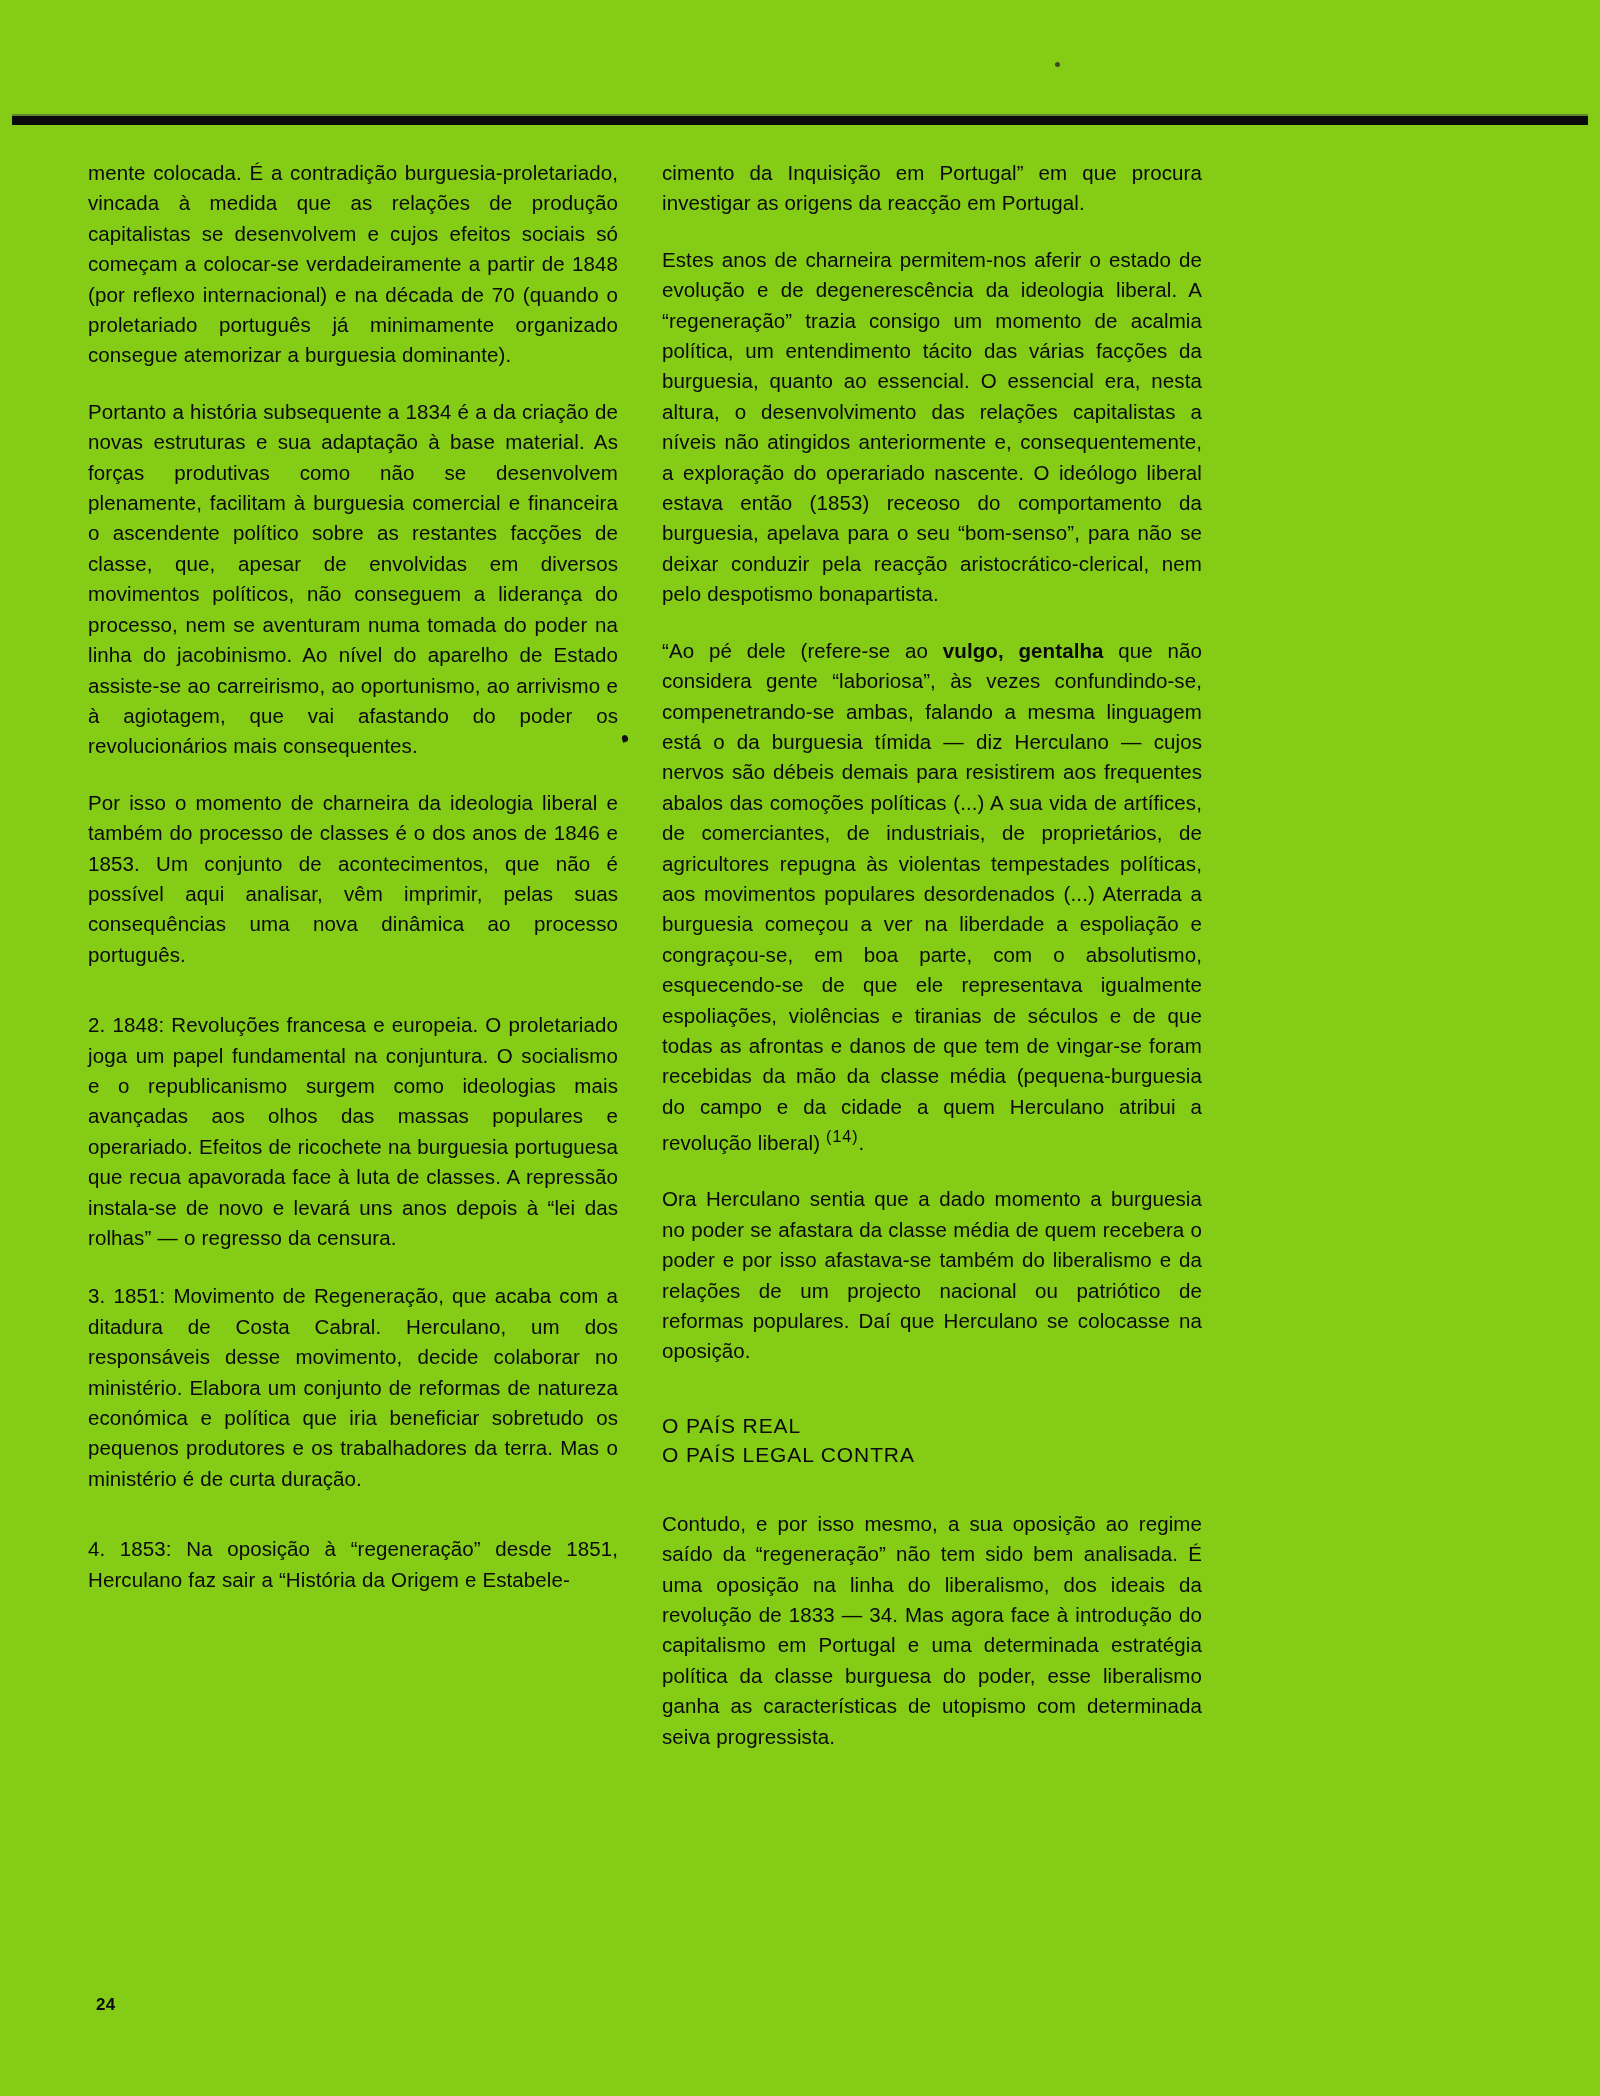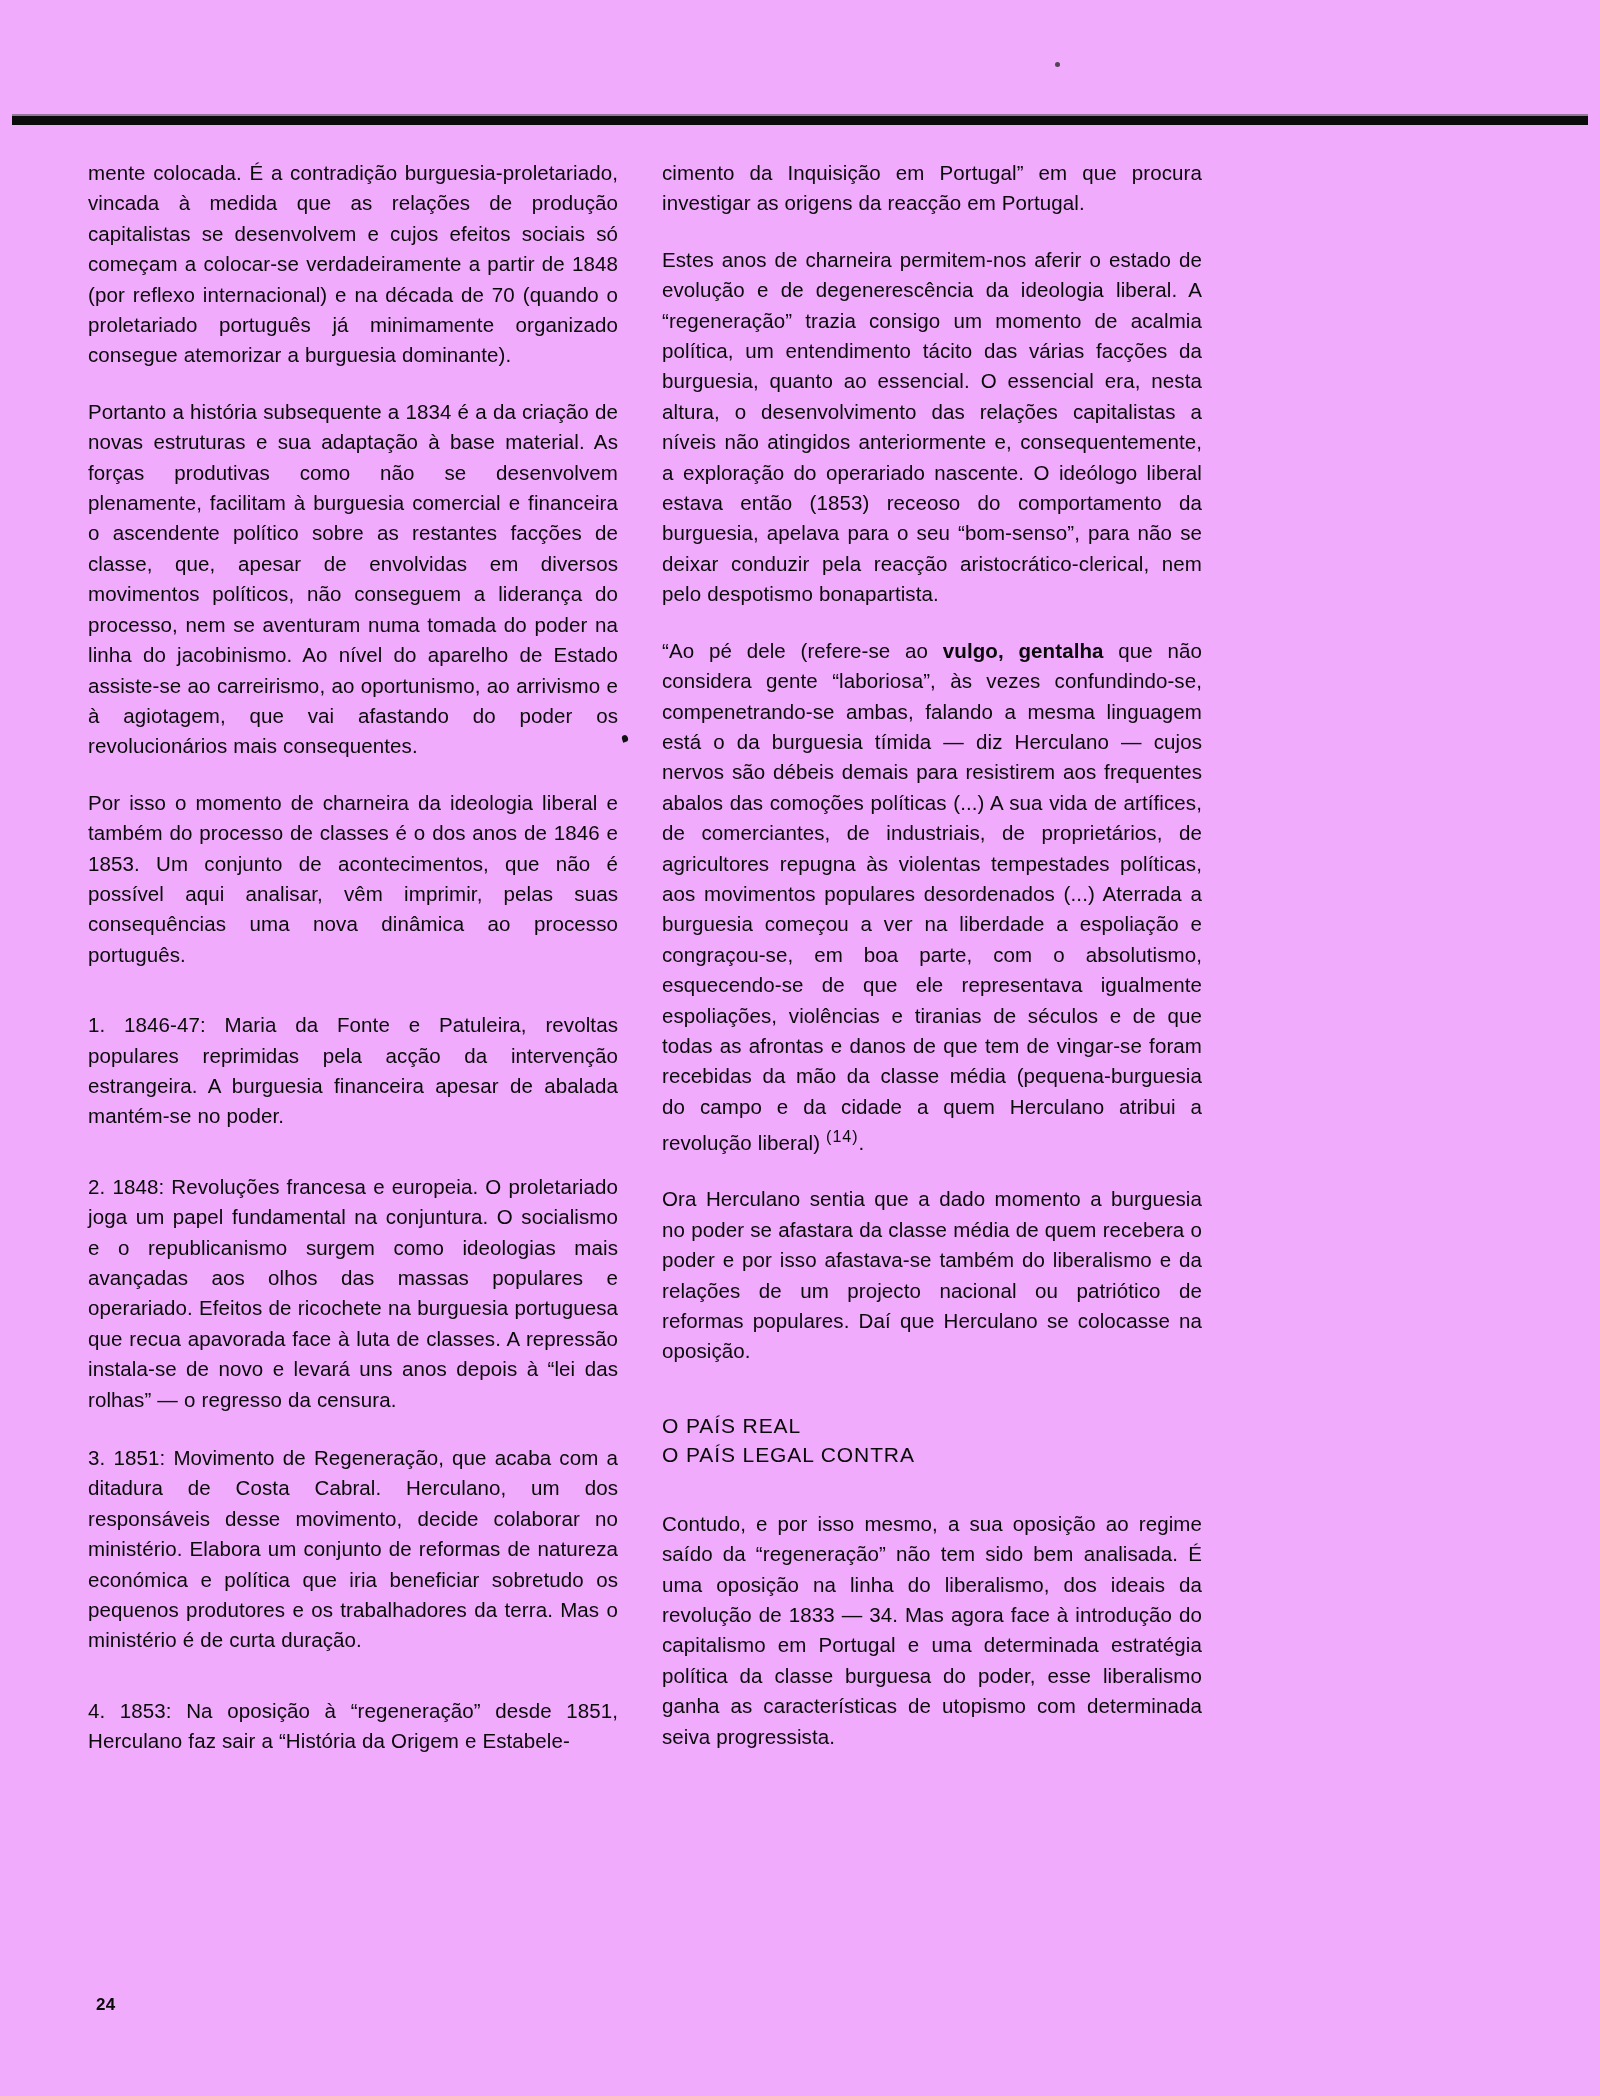--- a/index.html
+++ b/index.html
@@ -12,21 +12,21 @@
     height: 2096px;
     position: relative;
     font-family: "Liberation Sans", "DejaVu Sans", sans-serif;
     color: #0a0a0a;
     overflow: hidden;
   }
 
   .page {
     position: absolute;
     inset: 0;
-    background: #f0abfc;
+    background: #84cc16;
     text-decoration: underline;
   }
 
   
   .top-rule {
     position: absolute;
     left: 12px;
     top: 116px;
     width: 1576px;
     height: 9px;
@@ -136,21 +136,20 @@
   <div class="columns">
 
     <div class="col left">
 
       <p class="para">mente colocada. É a contradição burguesia-proletariado, vincada à medida que as relações de produção capitalistas se desenvolvem e cujos efeitos sociais só começam a colocar-se verdadeiramente a partir de 1848 (por reflexo internacional) e na década de 70 (quando o proletariado português já minimamente organizado consegue atemorizar a burguesia dominante).</p>
 
       <p class="para">Portanto a história subsequente a 1834 é a da criação de novas estruturas e sua adaptação à base material. As forças produtivas como não se desenvolvem plenamente, facilitam à burguesia comercial e financeira o ascendente político sobre as restantes facções de classe, que, apesar de envolvidas em diversos movimentos políticos, não conseguem a liderança do processo, nem se aventuram numa tomada do poder na linha do jacobinismo. Ao nível do aparelho de Estado assiste-se ao carreirismo, ao oportunismo, ao arrivismo e à agiotagem, que vai afastando do poder os revolucionários mais consequentes.</p>
 
       <p class="para">Por isso o momento de charneira da ideologia liberal e também do processo de classes é o dos anos de 1846 e 1853. Um conjunto de acontecimentos, que não é possível aqui analisar, vêm imprimir, pelas suas consequências uma nova dinâmica ao processo português.</p>
 
-      <p class="para item">1. 1846-47: Maria da Fonte e Patuleira, revoltas populares reprimidas pela acção da intervenção estrangeira. A burguesia financeira apesar de abalada mantém-se no poder.</p>
 
       <p class="para item">2. 1848: Revoluções francesa e europeia. O proletariado joga um papel fundamental na conjuntura. O socialismo e o republicanismo surgem como ideologias mais avançadas aos olhos das massas populares e operariado. Efeitos de ricochete na burguesia portuguesa que recua apavorada face à luta de classes. A repressão instala-se de novo e levará uns anos depois à “lei das rolhas” — o regresso da censura.</p>
 
       <p class="para item-tight">3. 1851: Movimento de Regeneração, que acaba com a ditadura de Costa Cabral. Herculano, um dos responsáveis desse movimento, decide colaborar no ministério. Elabora um conjunto de reformas de natureza económica e política que iria beneficiar sobretudo os pequenos produtores e os trabalhadores da terra. Mas o ministério é de curta duração.</p>
 
       <p class="para item-tight">4. 1853: Na oposição à “regeneração” desde 1851, Herculano faz sair a “História da Origem e Estabele-</p>
 
     </div>
 
     <div class="col right">

